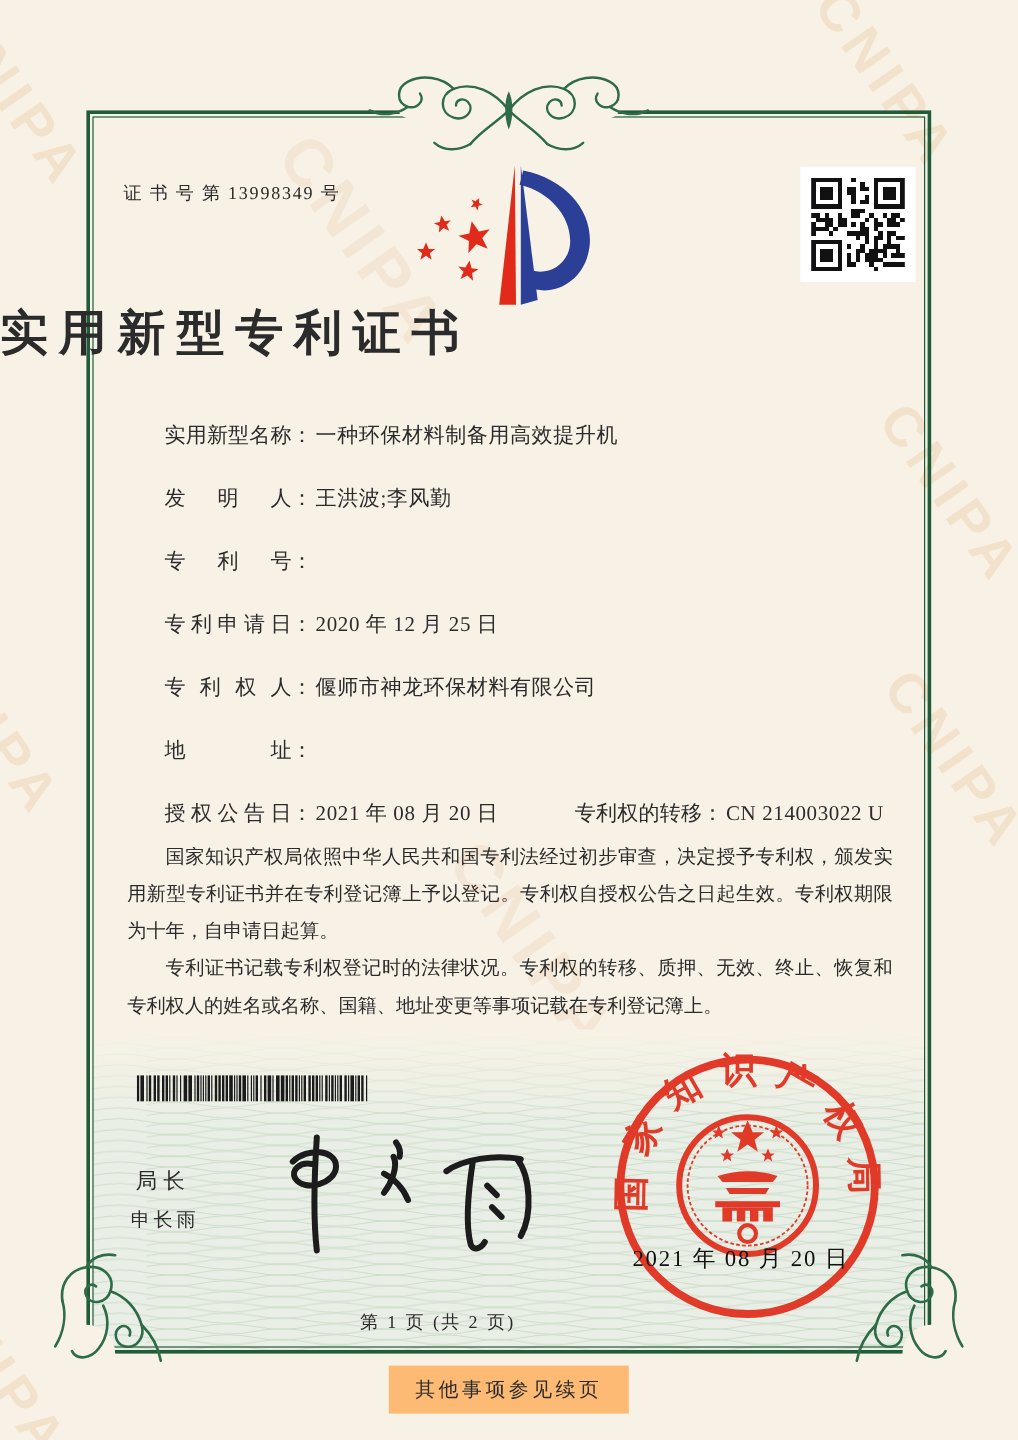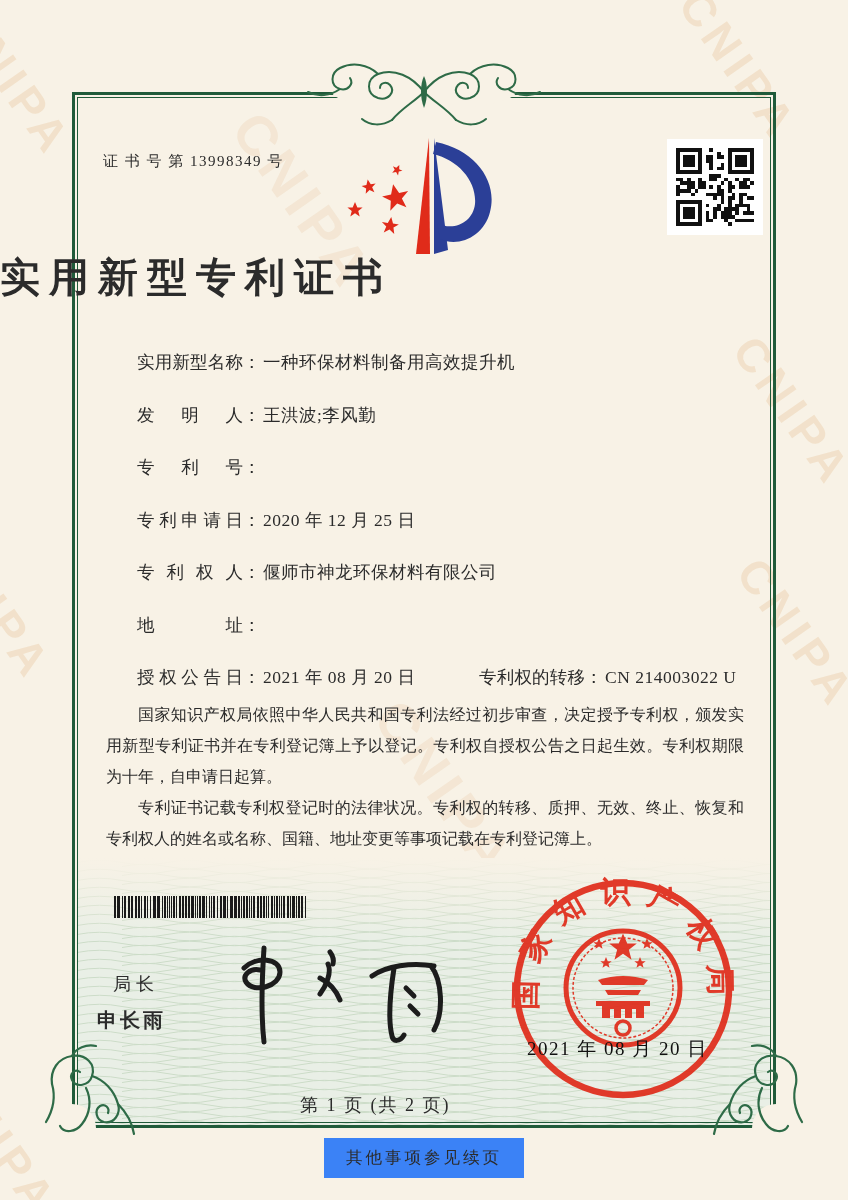--- a/index.html
+++ b/index.html
@@ -64,27 +64,27 @@
   .fvalue{flex:1;letter-spacing:0.5px;}
   .fpair{display:flex;width:342px;flex:none;}
   .fpair .fvalue{flex:1;}
   
   .body-text{position:absolute;left:106px;top:699px;width:638px;font-size:16px;
     line-height:31px;text-align:justify;}
   .body-text p{margin:0;text-indent:2em;}
   
   .barcode{position:absolute;left:114px;top:896px;width:194px;height:22px;}
   .officer-title{position:absolute;left:113px;top:972px;font-size:18px;letter-spacing:5px;text-align:right;}
-  .officer-name{position:absolute;left:97px;top:1007px;font-size:20px;letter-spacing:3px;font-weight:bold;}
+  .officer-name{position:absolute;left:109px;top:1007px;font-size:16px;letter-spacing:3px;}
   .signature{position:absolute;left:226px;top:938px;width:230px;height:112px;}
   .seal{position:absolute;left:510px;top:876px;width:226px;height:226px;}
   .seal-date{position:absolute;left:527px;top:1036px;font-size:19px;letter-spacing:1.5px;color:#101010;}
-  .page-num{position:absolute;left:300px;top:1093px;font-size:18px;letter-spacing:2px;}
+  .page-num{position:absolute;left:300px;top:1093px;font-size:15px;letter-spacing:2px;}
   .note-box{position:absolute;left:50%;top:1138px;transform:translateX(-50%);
-    background:#3b82f6;padding:9px 22px;font-size:16.5px;letter-spacing:3px;white-space:nowrap;}
+    background:#fdba74;padding:9px 22px;font-size:16.5px;letter-spacing:3px;white-space:nowrap;}
 </style>
 </head>
 <body>
 
 <div class="page">
 
   <span class="wm wm1">CNIPA</span>
   <span class="wm wm2">CNIPA</span>
   <span class="wm big wm3">CNIPA</span>
   <span class="wm wm4">CNIPA</span>

